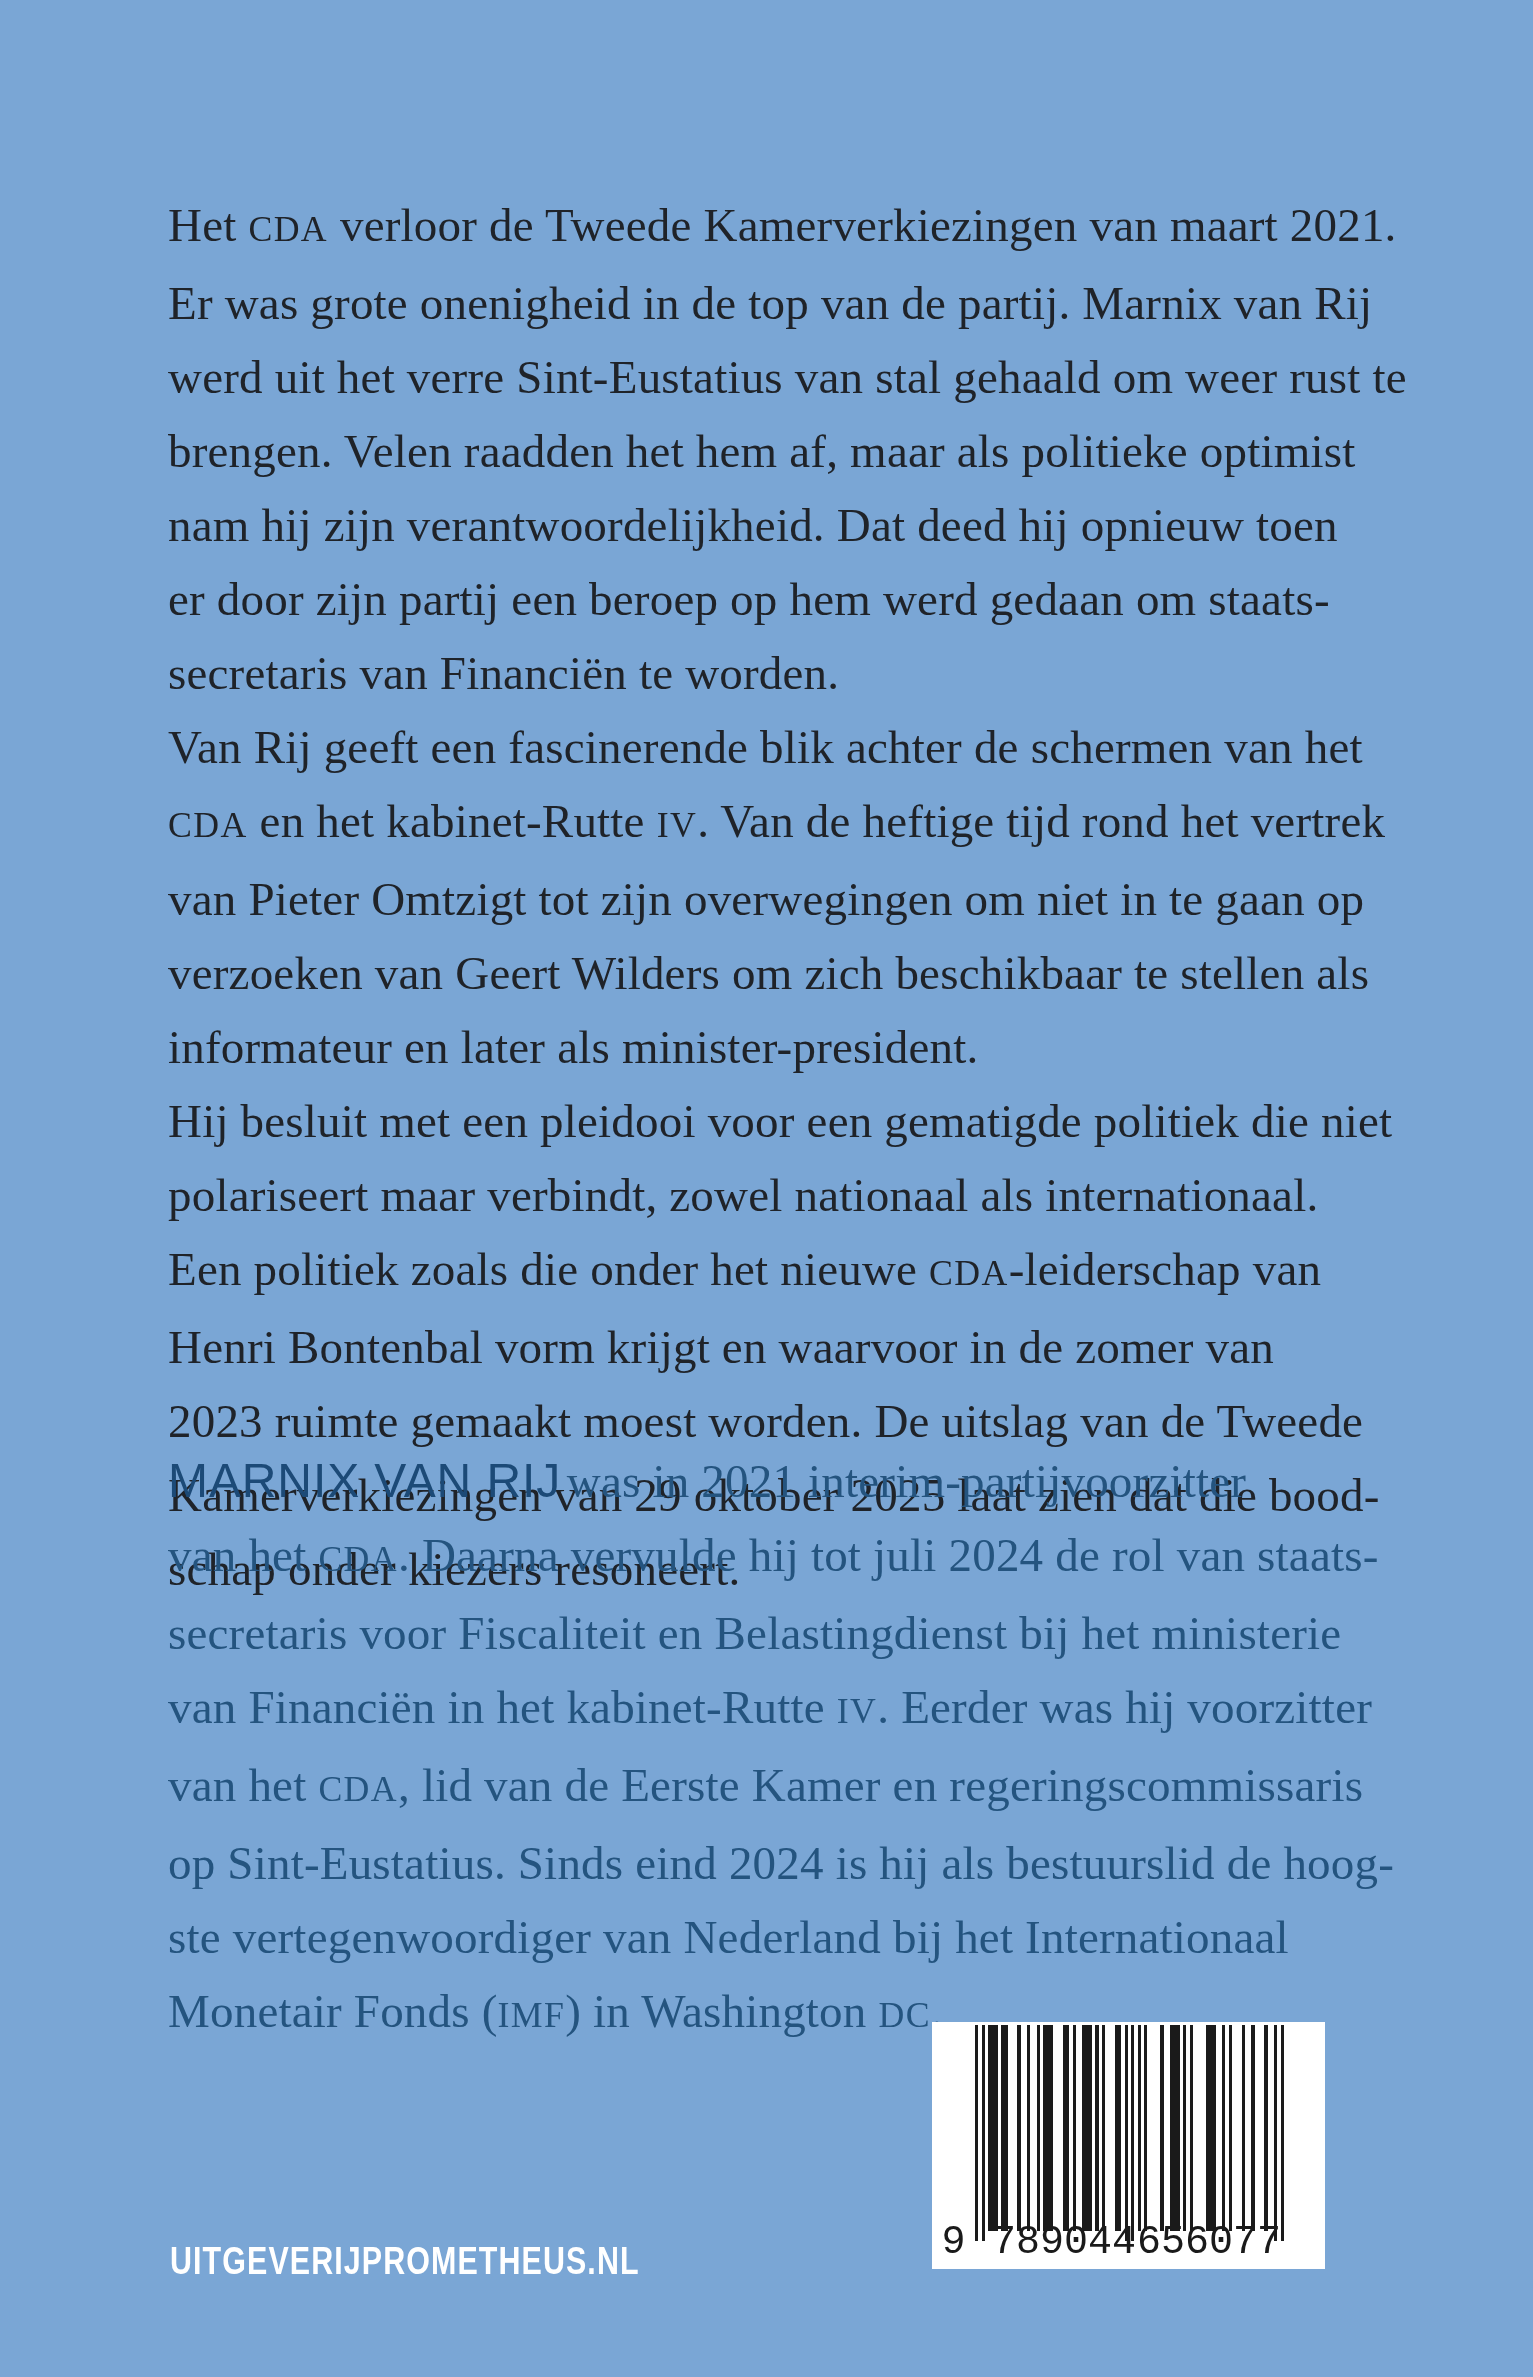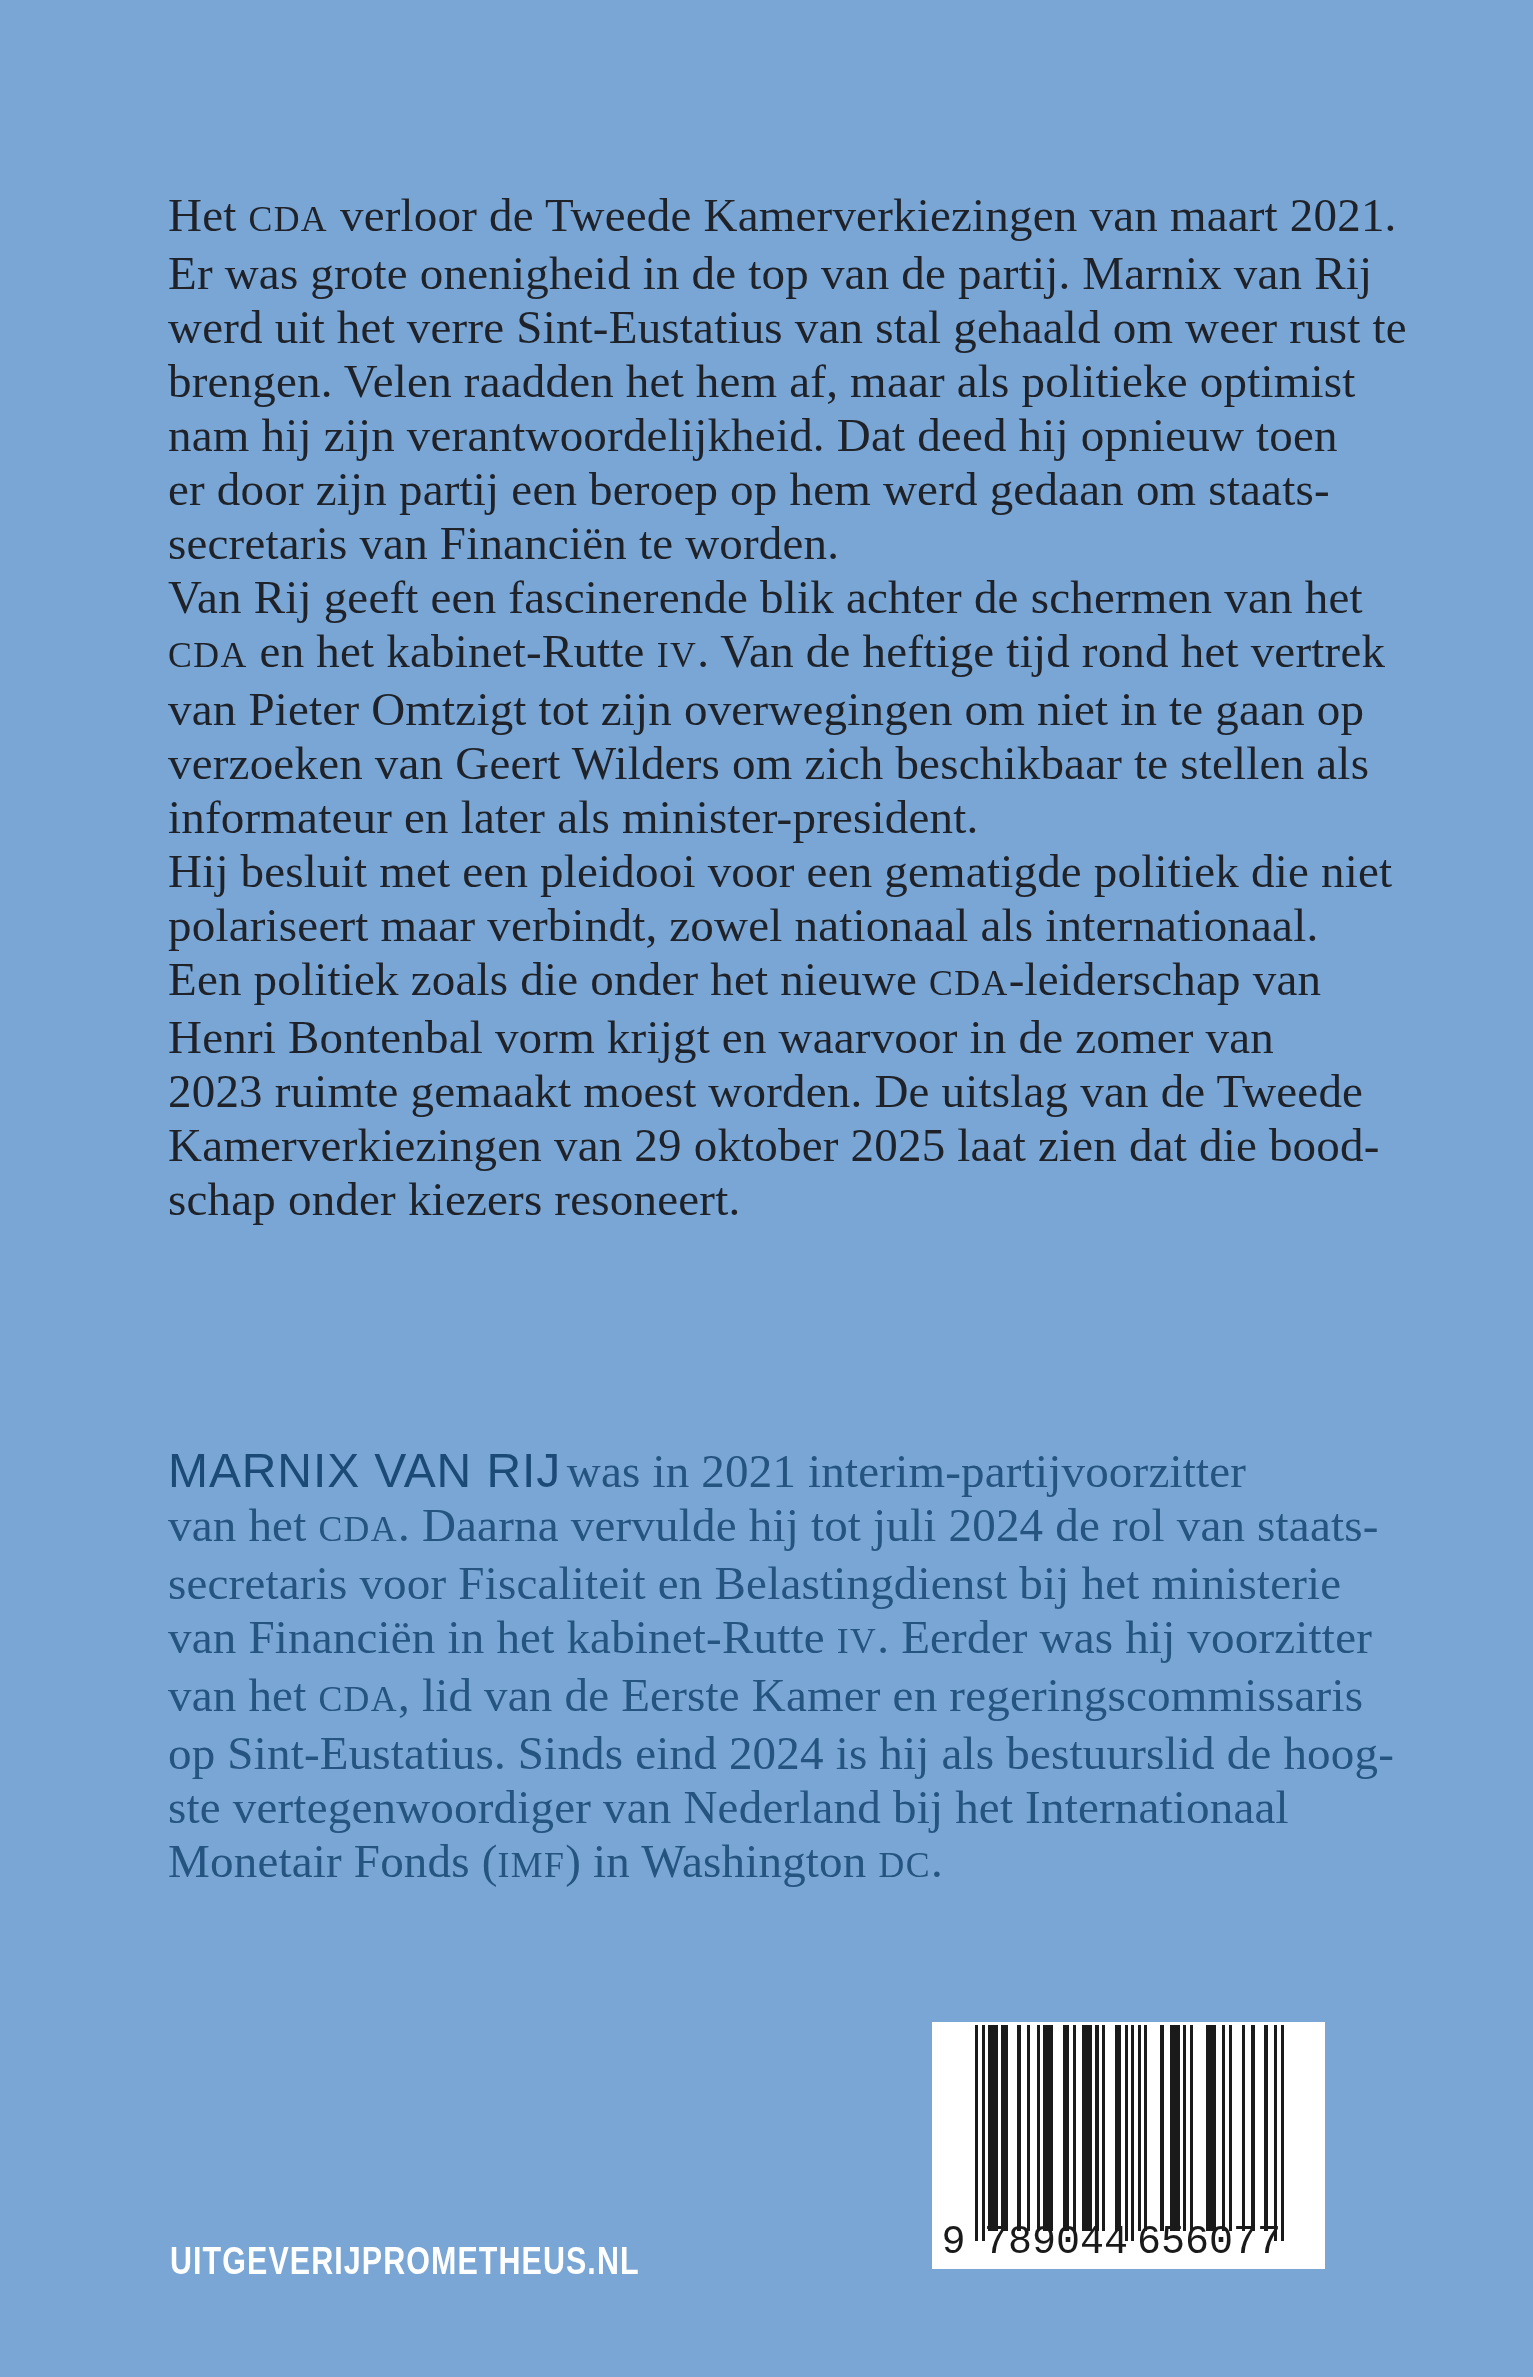--- a/index.html
+++ b/index.html
@@ -15,21 +15,21 @@
   .cover{
     position:relative;
     width:1533px;height:2377px;
     background:var(--background);
     overflow:hidden;
     font-family:"Liberation Serif",serif;
   }
   .line-block{
     margin:0;
     font-size:47px;
-    line-height:54px;
+    line-height:74px;
     white-space:nowrap;
     letter-spacing:0.2px;
   }
   .synopsis{
     position:absolute;left:168px;top:188px;width:1230px;
     color:var(--body_text);
   }
   .sc{ 
     font-size:0.76em;
     letter-spacing:1.4px;
@@ -66,21 +66,21 @@
     position:absolute;left:43px;top:2.8px;
     display:block;
   }
   .bc-digit{
     position:absolute;top:201px;
     font-family:"Liberation Mono",monospace;
     font-size:40px;line-height:1;
     color:var(--barcode_bars);
   }
   .bc-9{left:9.5px;}
-  .bc-g1{left:52px;width:137px;text-align:center;}
+  .bc-g1{left:60px;width:137px;text-align:center;}
   .bc-g2{left:205px;width:137px;text-align:left;}
 </style>
 </head>
 <body>
 
 <div class="cover">
 
   <section class="synopsis">
     <p class="line-block">Het <span class="sc">CDA</span> verloor de Tweede Kamerverkiezingen van maart 2021.<br>Er was grote onenigheid in de top van de partij. Marnix van Rij<br>werd uit het verre Sint-Eustatius van stal gehaald om weer rust te<br>brengen. Velen raadden het hem af, maar als politieke optimist<br>nam hij zijn verantwoordelijkheid. Dat deed hij opnieuw toen<br>er door zijn partij een beroep op hem werd gedaan om staats-<br>secretaris van Financiën te worden.</p>
     <p class="line-block">Van Rij geeft een fascinerende blik achter de schermen van het<br><span class="sc">CDA</span> en het kabinet-Rutte <span class="sc">IV</span>. Van de heftige tijd rond het vertrek<br>van Pieter Omtzigt tot zijn overwegingen om niet in te gaan op<br>verzoeken van Geert Wilders om zich beschikbaar te stellen als<br>informateur en later als minister-president.</p>

